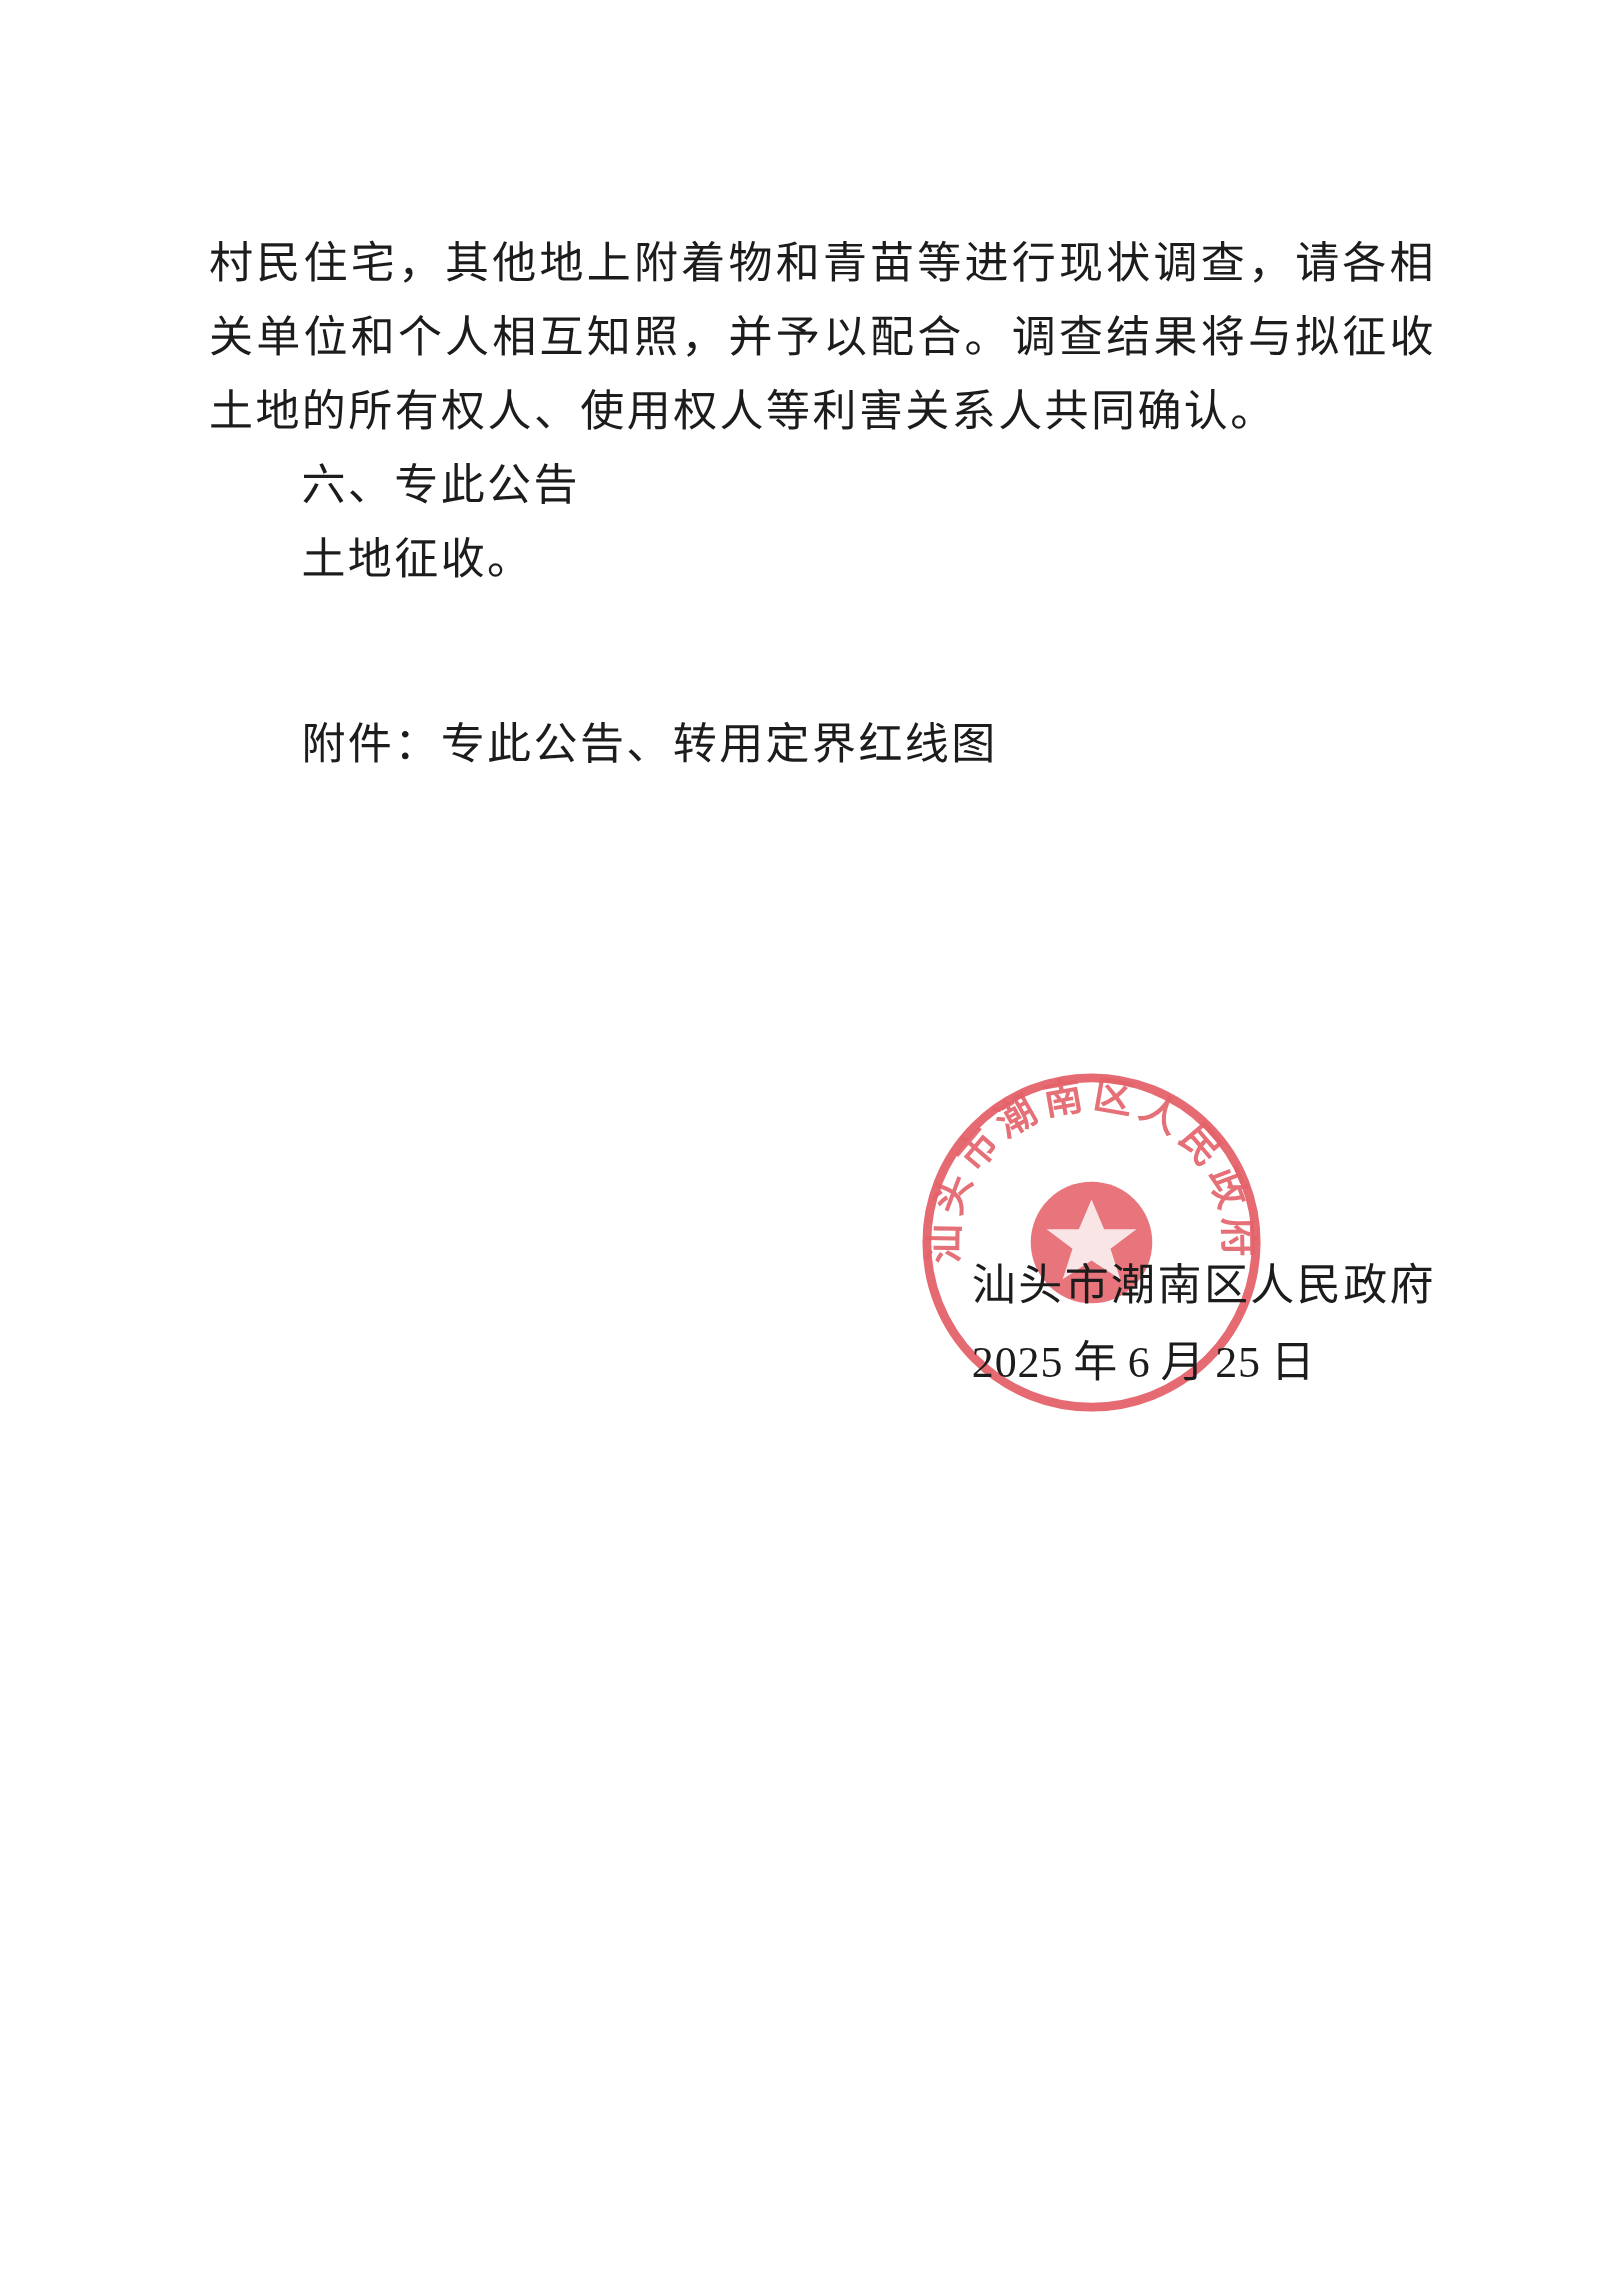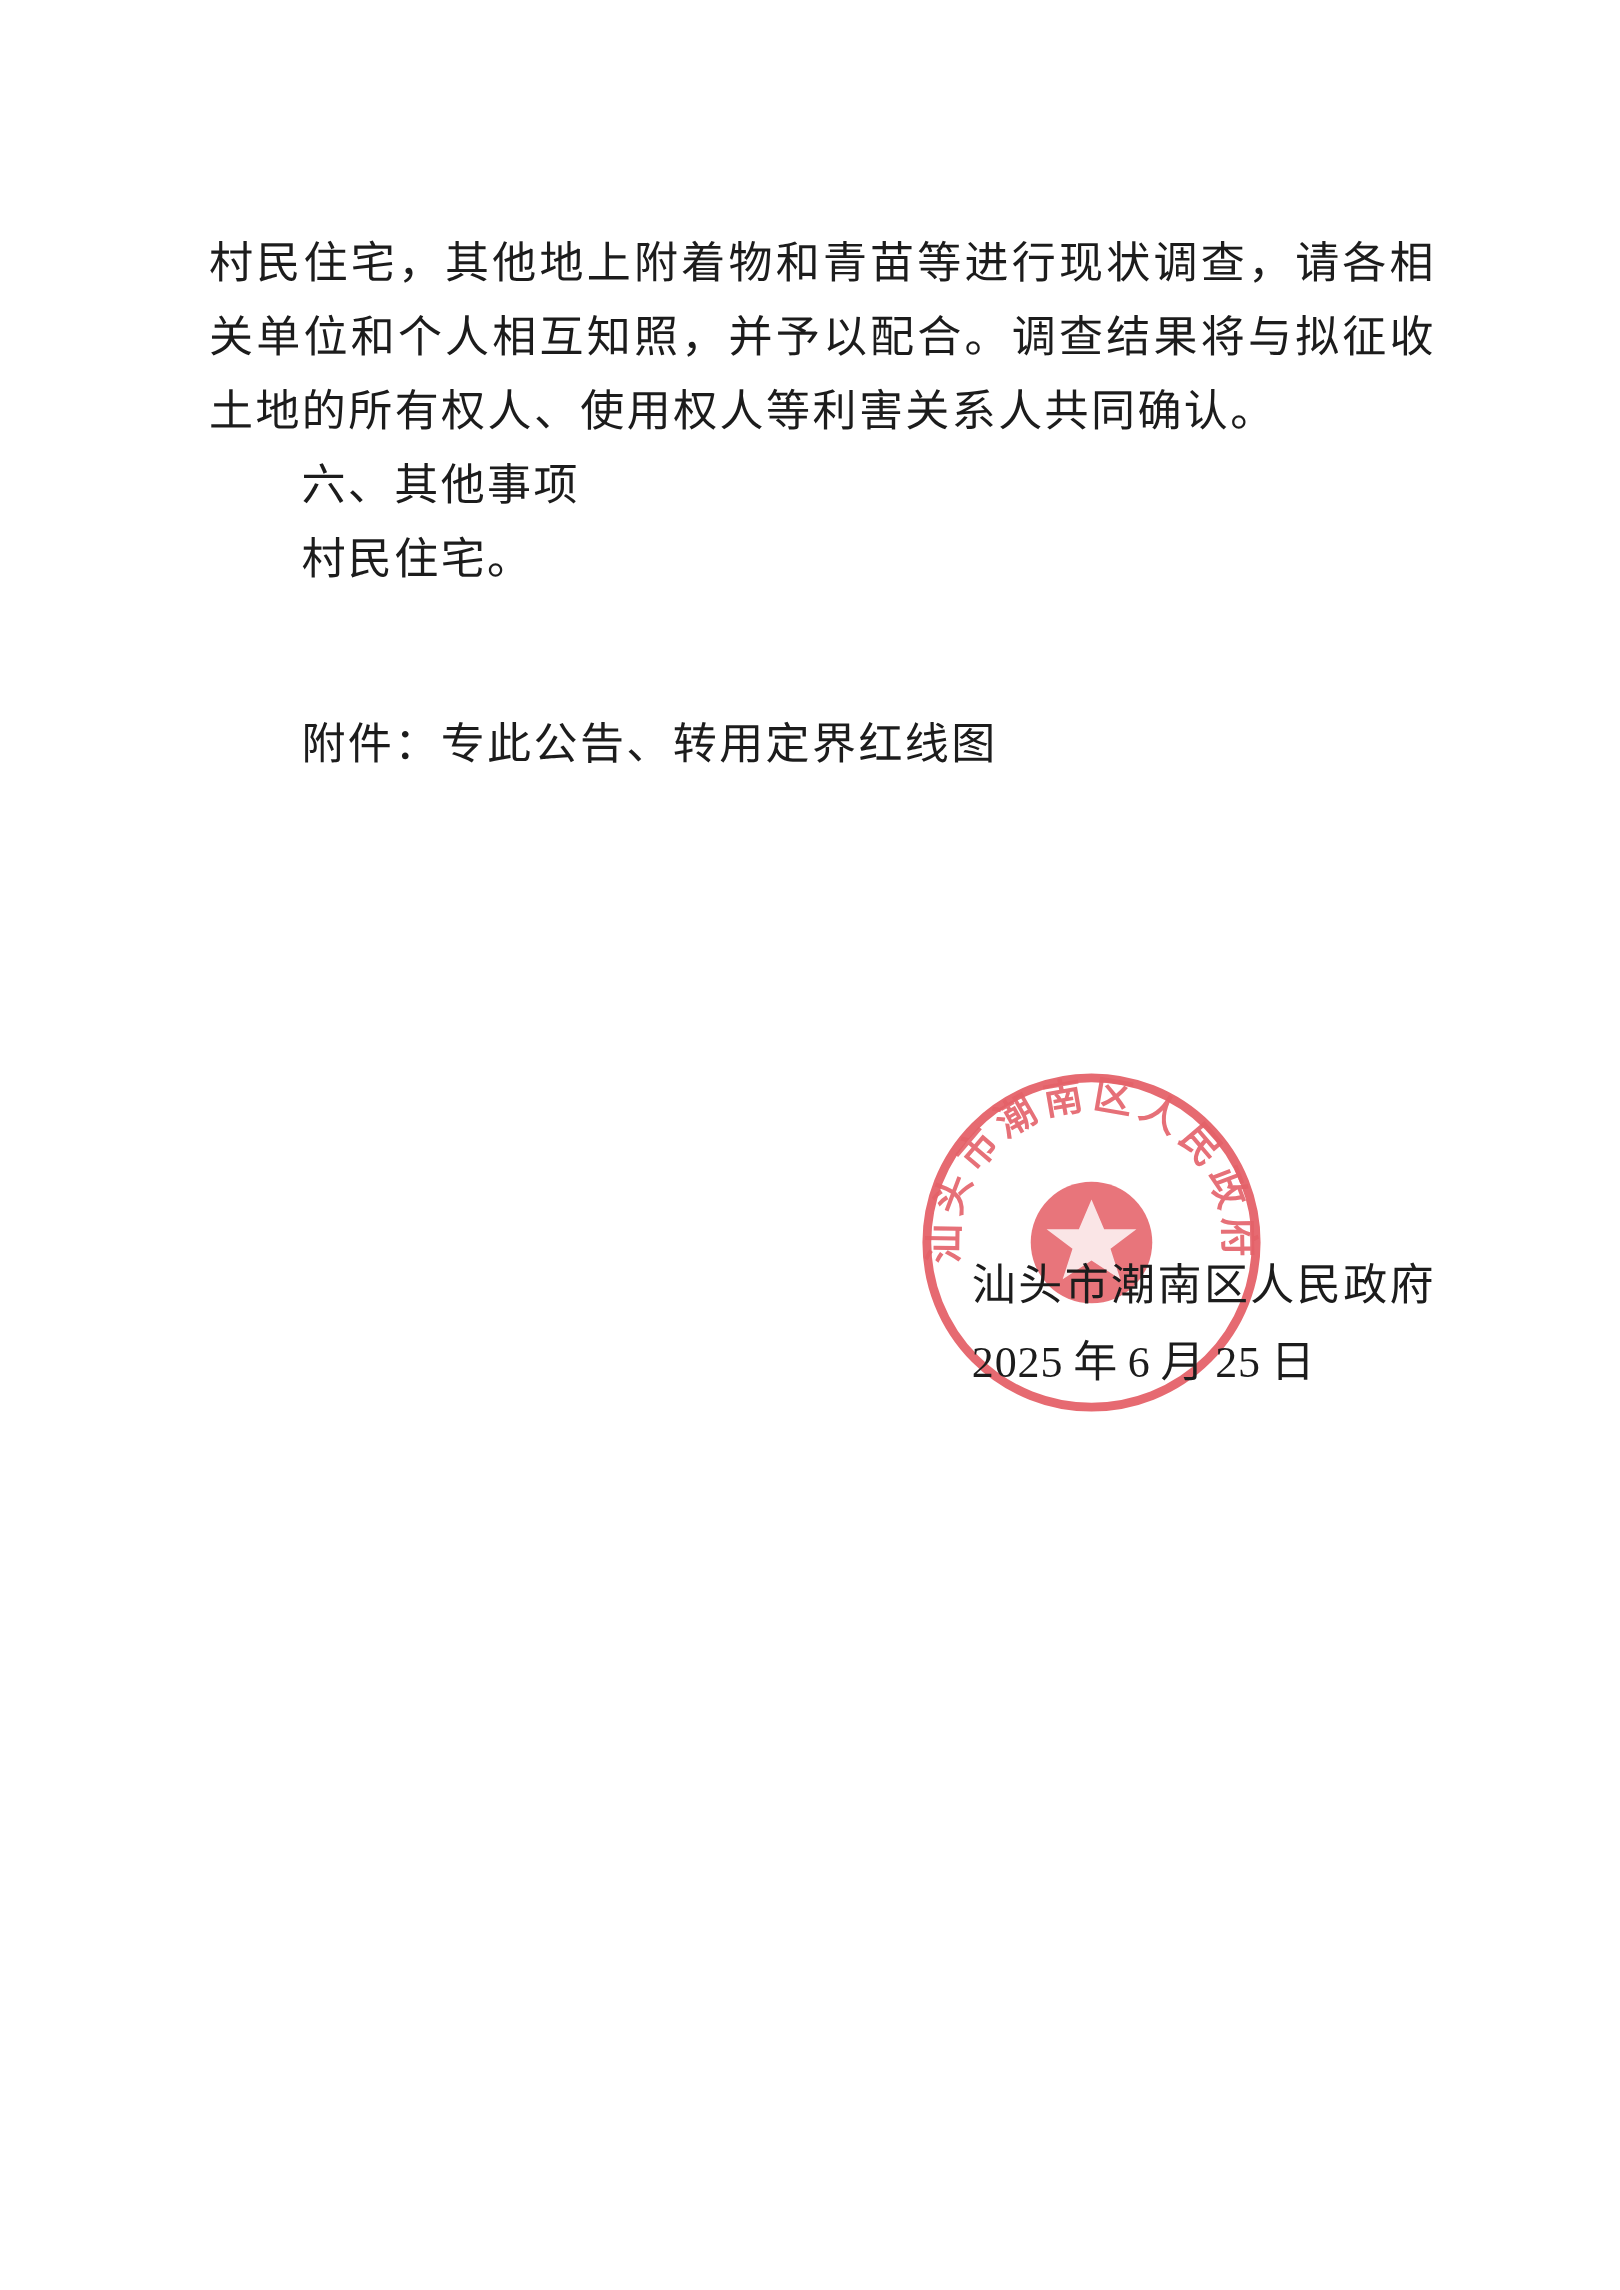--- a/index.html
+++ b/index.html
@@ -144,24 +144,24 @@
 </style>
 </head>
 <body>
 
 <div class="page">
 
   <div class="doc-body">
 
     <p class="para">村民住宅，其他地上附着物和青苗等进行现状调查，请各相关单位和个人相互知照，并予以配合。调查结果将与拟征收土地的所有权人、使用权人等利害关系人共同确认。</p>
 
-    <p class="section-heading">六、其他事项</p>
-
-
-    <p class="section-heading">村民住宅。</p>
+    <p class="section-heading">六、专此公告</p>
+
+
+    <p class="section-heading">土地征收。</p>
 
     <div class="spacer-line"></div>
     <div class="spacer-half"></div>
 
     <p class="attachment-line">附件：专此公告、转用定界红线图</p>
 
   </div>
 
   <div class="seal">
     <svg viewBox="0 0 352 352" xmlns="http://www.w3.org/2000/svg" aria-hidden="true">

